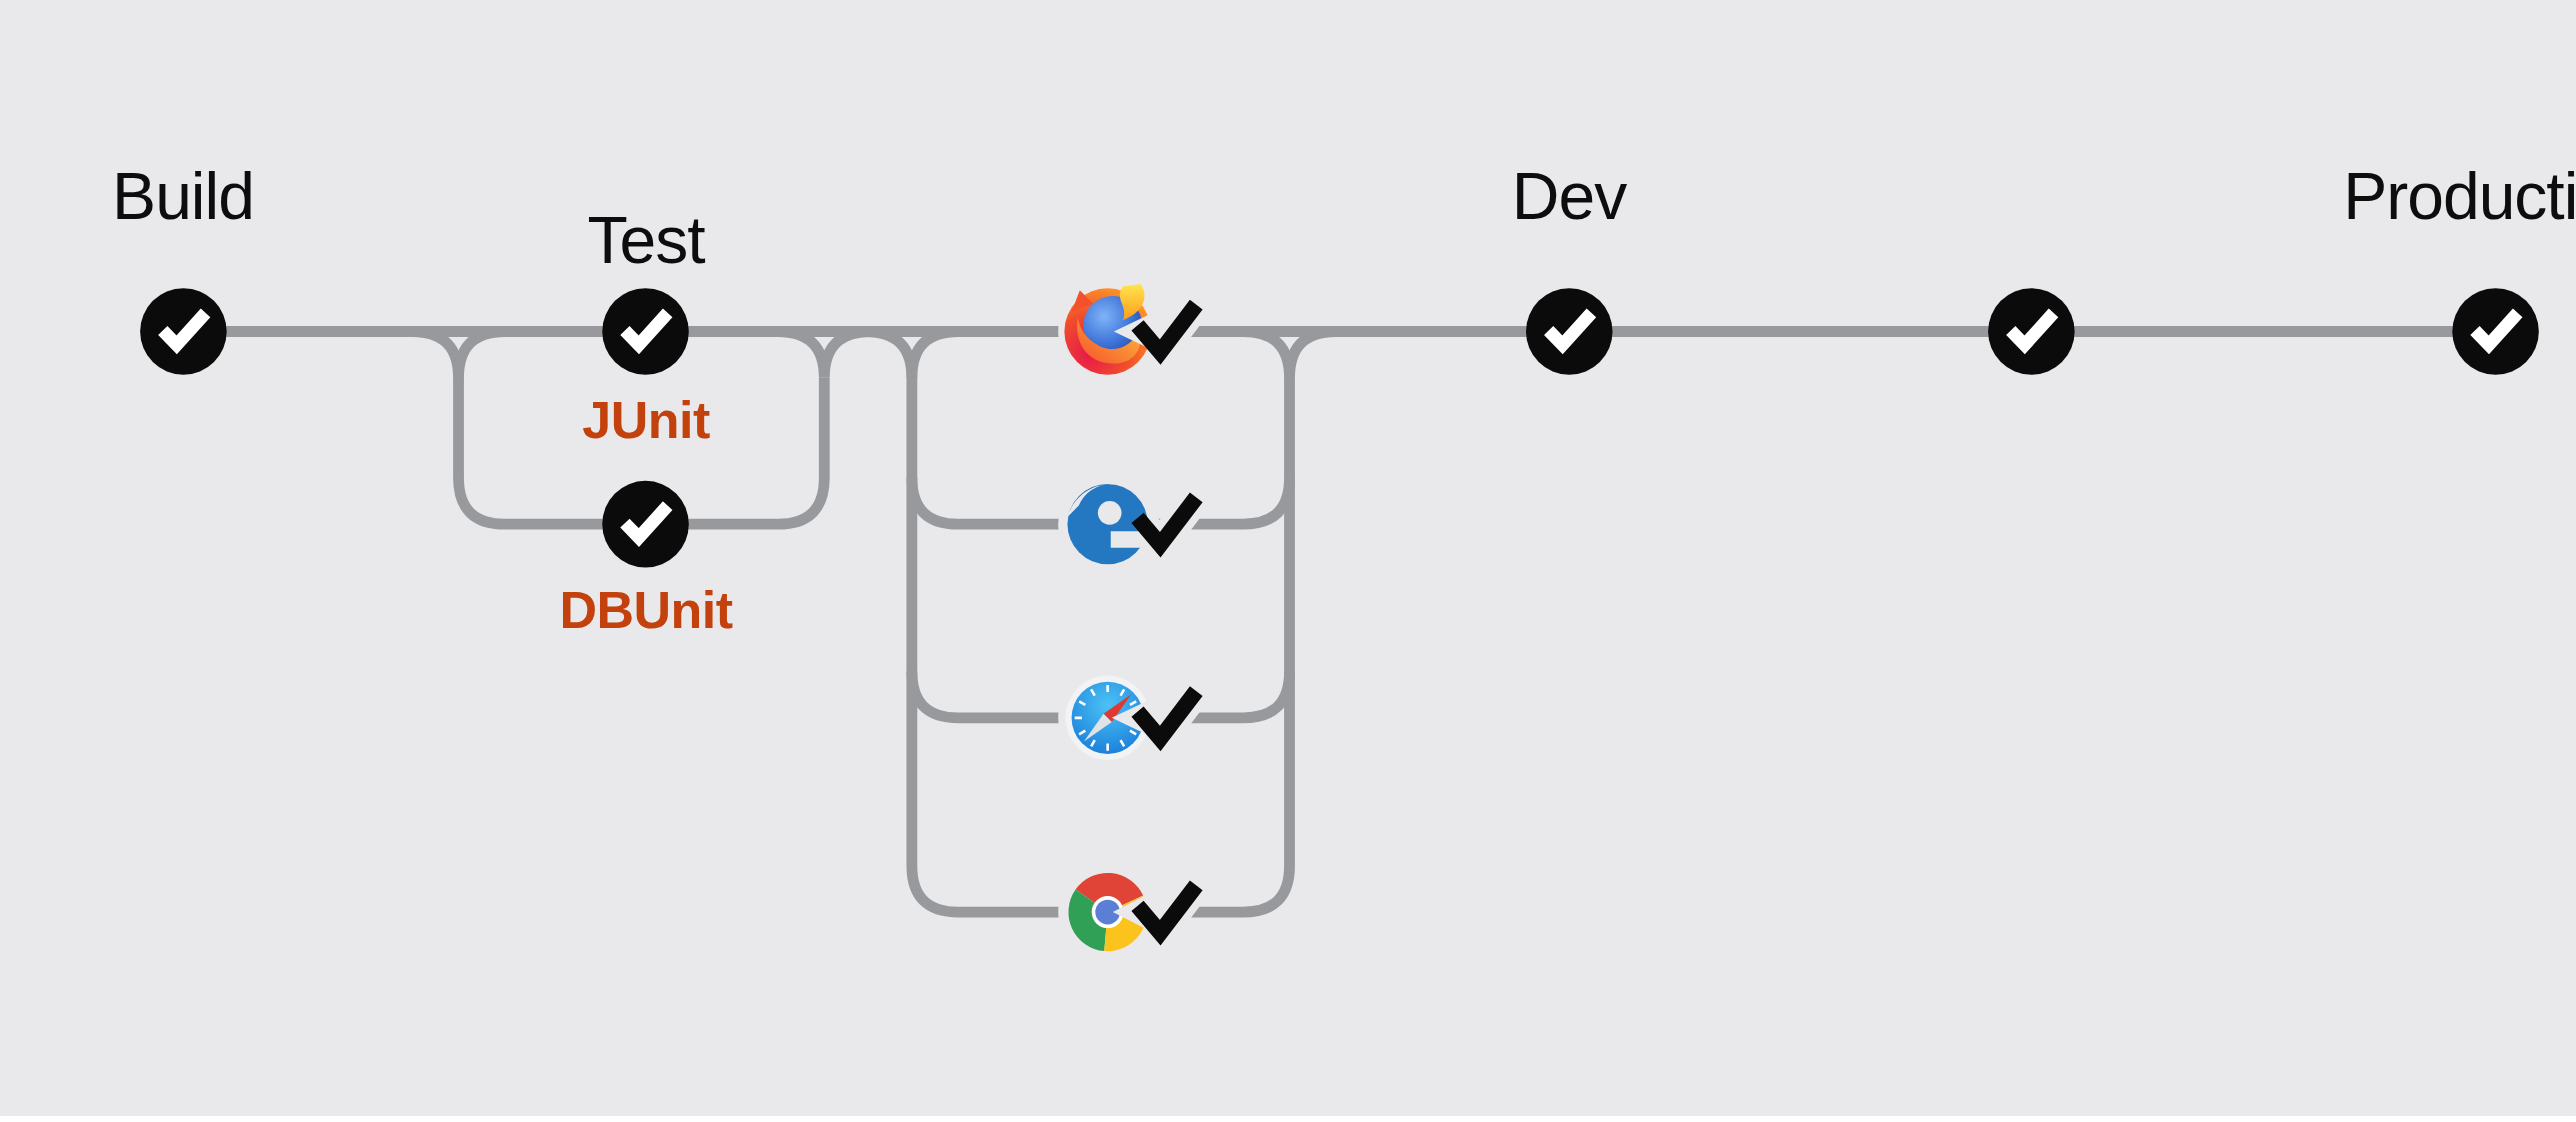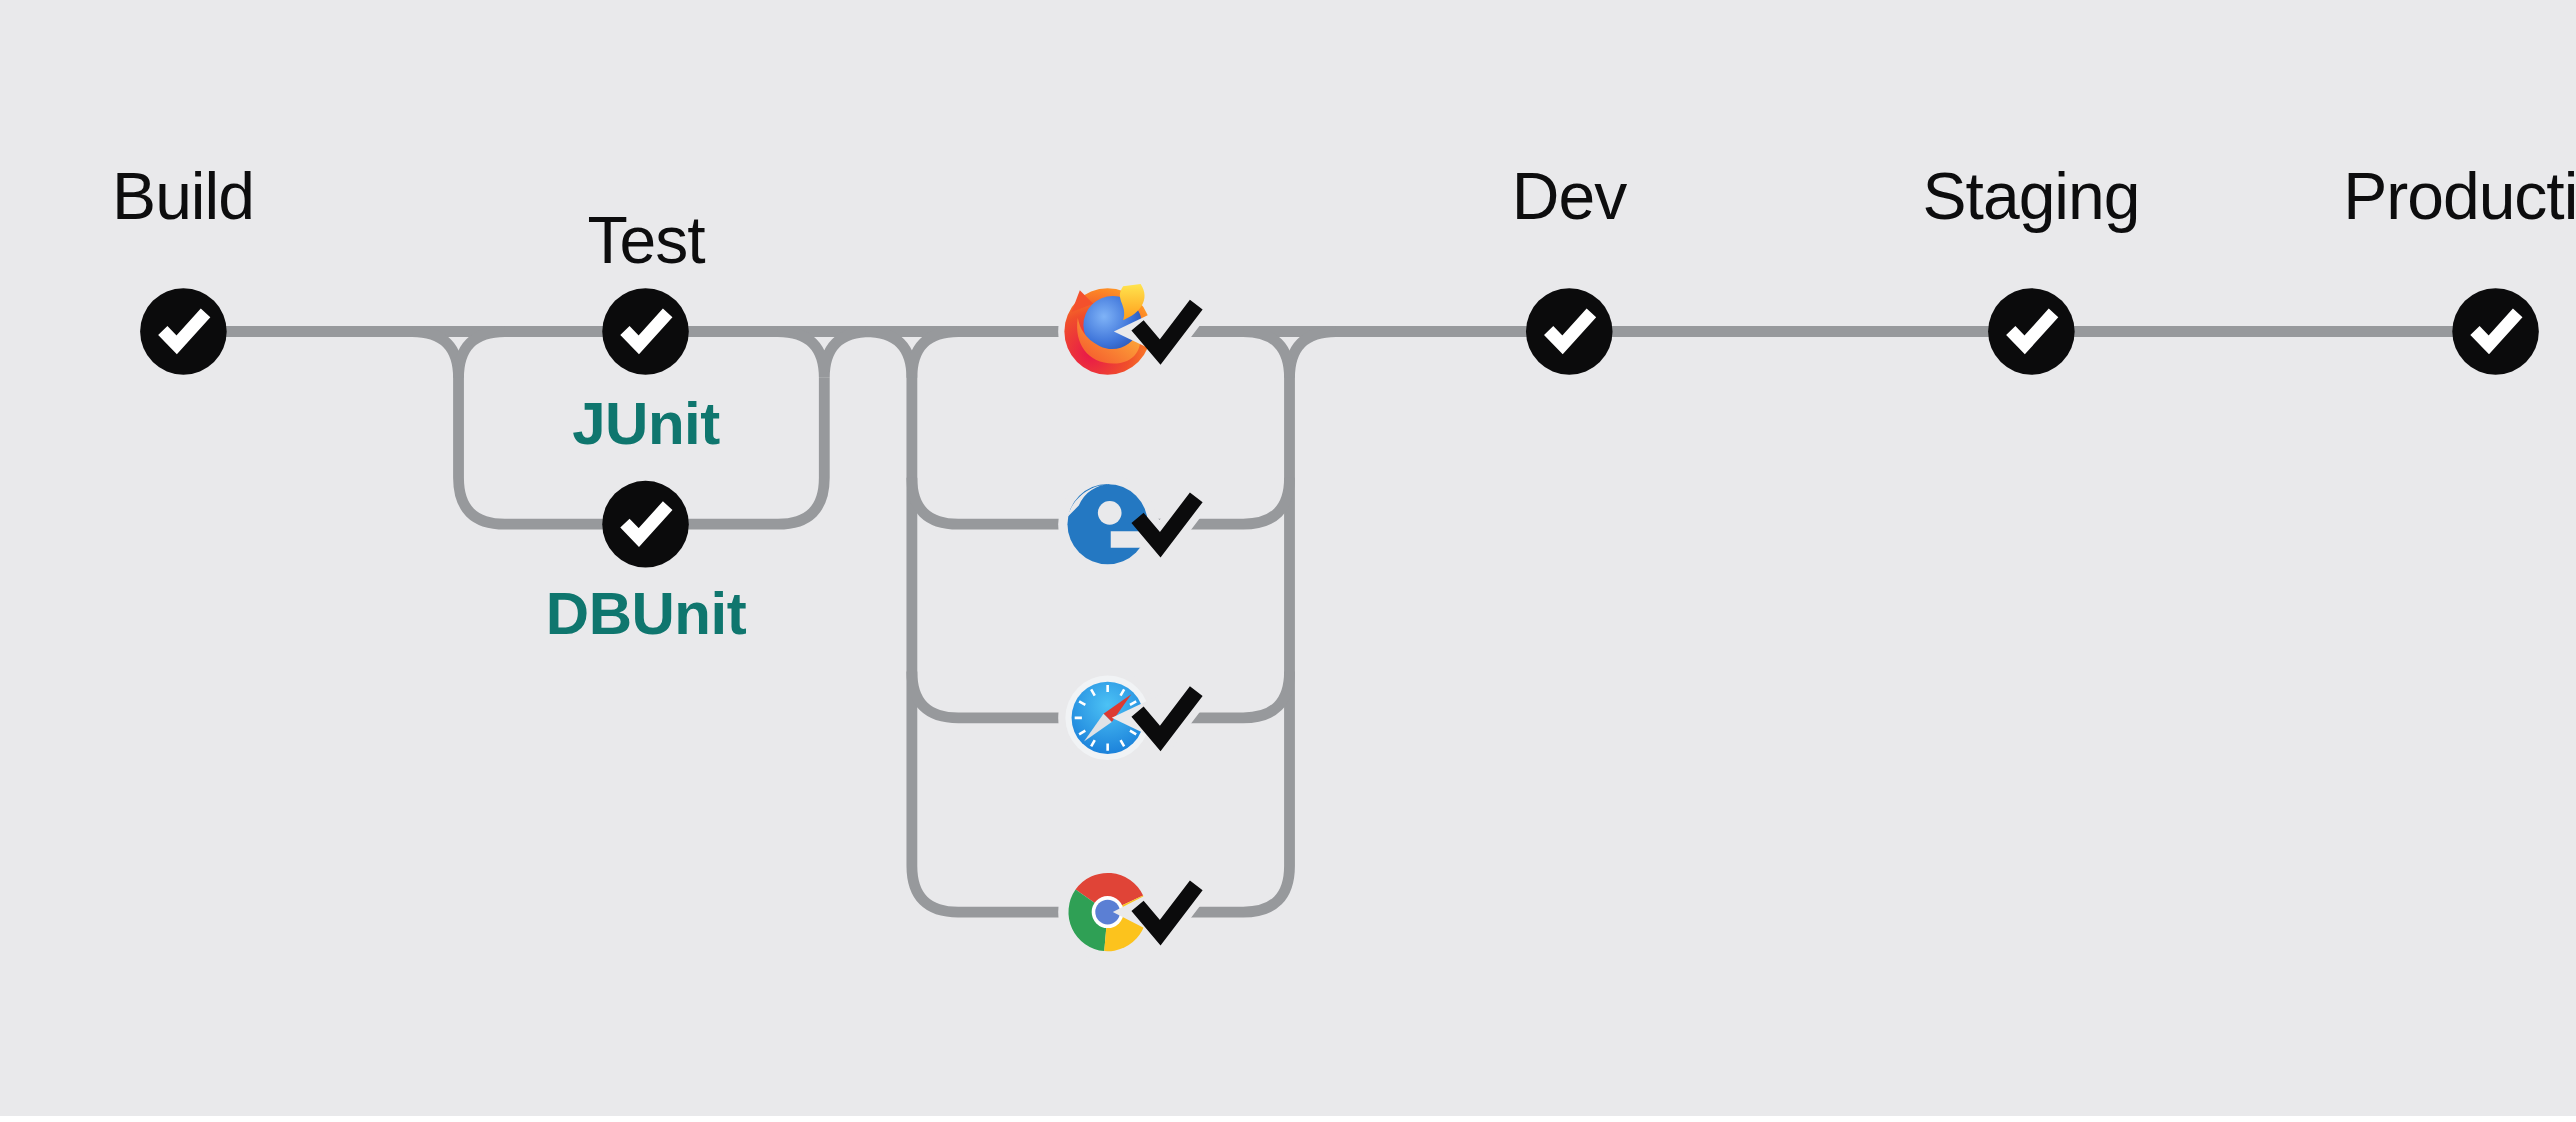--- a/index.html
+++ b/index.html
@@ -18,24 +18,24 @@
     font-size:66px;
     line-height:1;
     letter-spacing:-1px;
     color:#0d0d0e;
     white-space:nowrap;
   }
   .job-label{
     position:absolute;
     transform:translateX(-50%);
     font-weight:700;
-    font-size:60px;
+    font-size:52px;
     line-height:1;
     letter-spacing:-0.5px;
-    color:#0f766e;
+    color:#c2410c;
     white-space:nowrap;
   }
   .footer-strip{
     position:absolute;
     left:0;bottom:0;
     width:100%;height:7.2px;
     background:#ffffff;
   }
 </style>
 </head>
@@ -156,21 +156,20 @@
       <g transform="translate(4844,643)">
         <circle r="84" fill="#0b0b0c"></circle>
         <path d="M -40 -2 L -13 26 L 43 -36" stroke="#ffffff" stroke-width="25" fill="none"></path>
       </g>
     </g>
   </svg>
 
   <div class="stage-label" style="left:183px;  top:163px;">Build</div>
   <div class="stage-label" style="left:646px; top:163px;margin-top:44px;">Test</div>
   <div class="stage-label" style="left:1569px; top:163px;">Dev</div>
-  <div class="stage-label" style="left:2031px; top:163px;">Staging</div>
   <div class="stage-label" style="left:2496px; top:163px;">Production</div>
 
   <div class="job-label" style="left:646px; top:394px;">JUnit</div>
   <div class="job-label" style="left:646px; top:584px;text-align:right;">DBUnit</div>
 
   <div class="footer-strip"></div>
 </div>
 
 
 </body></html>

